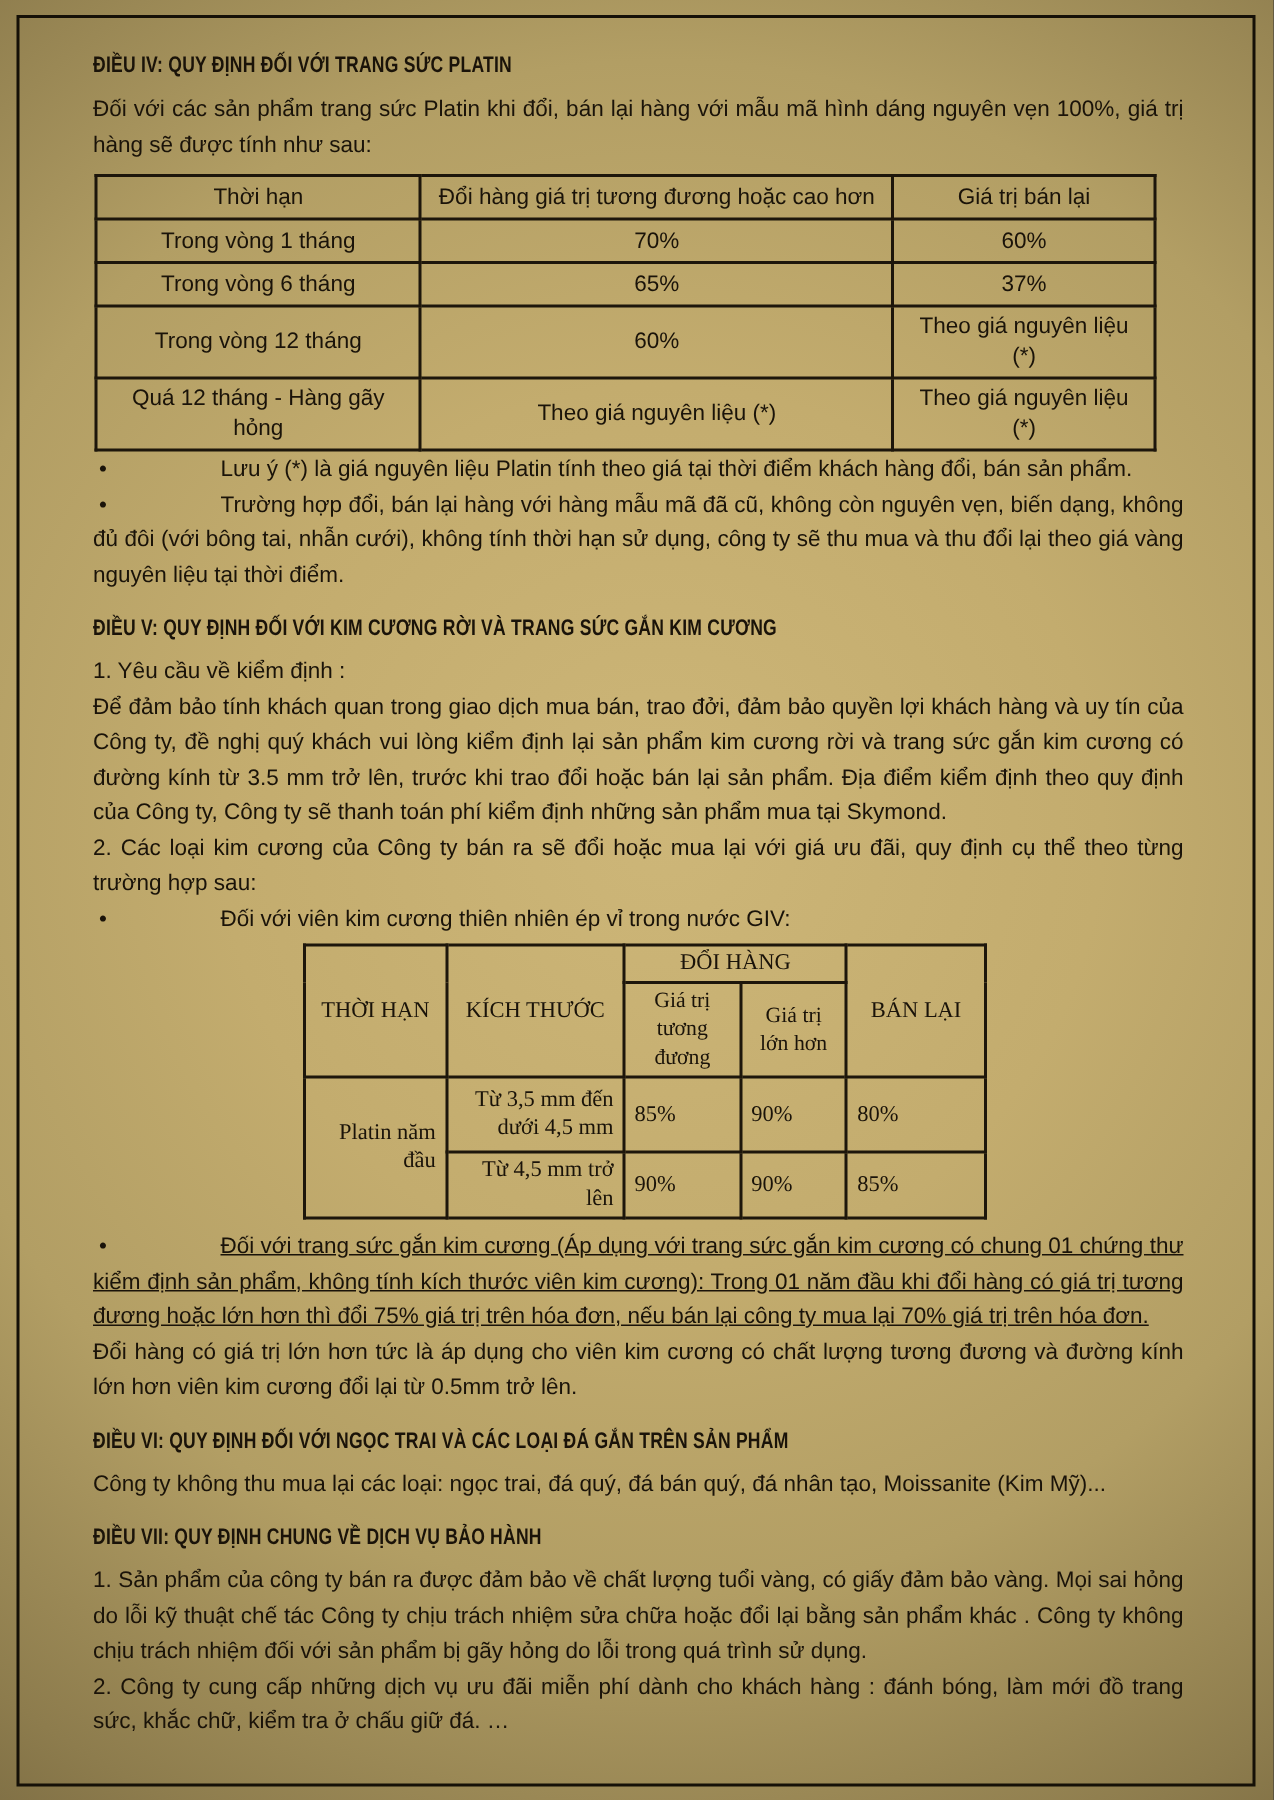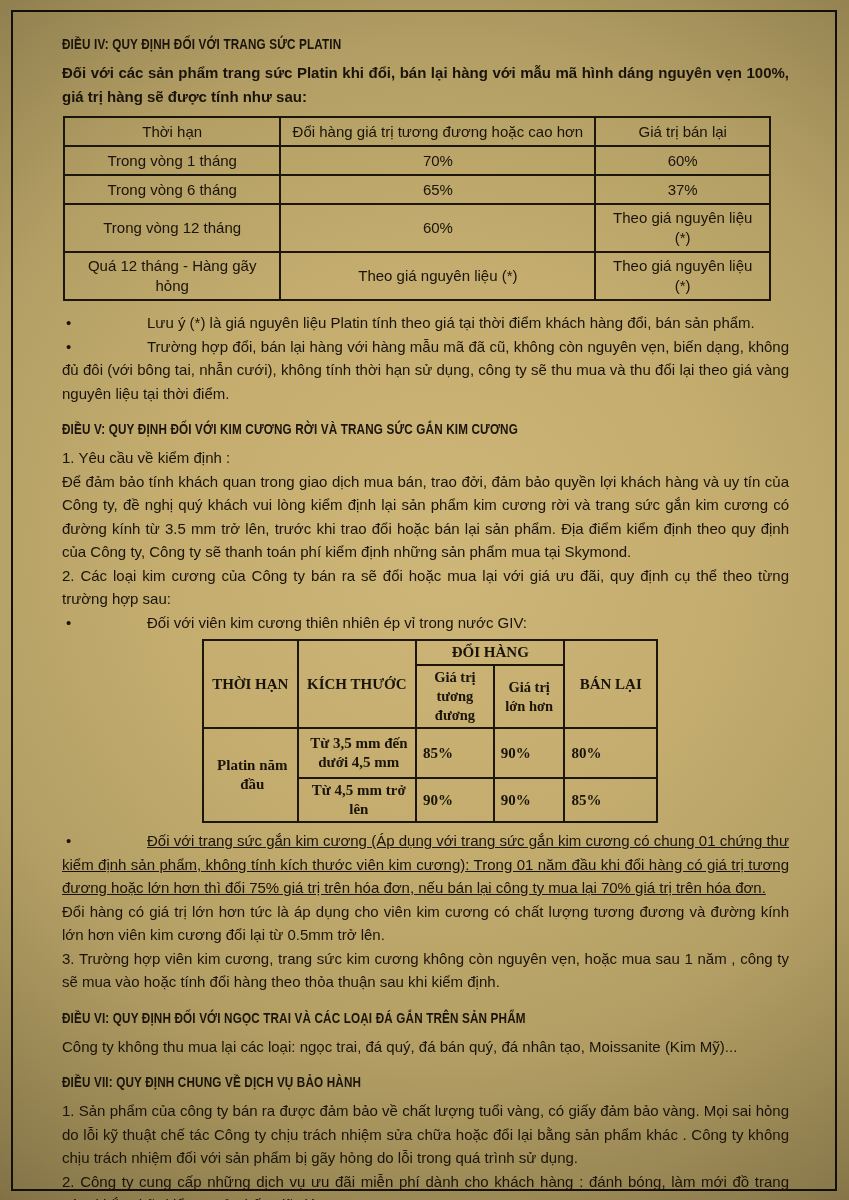--- a/index.html
+++ b/index.html
@@ -25,41 +25,41 @@
     border:2px solid var(--frame);pointer-events:none;
   }
   .content{position:absolute;left:62px;top:20px;width:727px;}
   h1{
     font-size:15px;line-height:29px;font-weight:bold;
     margin:9px 0 3px;white-space:nowrap;
   }
   h1 .hx{display:inline-block;transform:scaleX(0.78);transform-origin:0 60%;white-space:nowrap;letter-spacing:0.2px;}
   p{font-size:15px;line-height:23.5px;margin:0;}
   .just{text-align:justify;}
-  .mt2{margin-top:2px;font-weight:bold;} .mt6{margin-top:6px;text-decoration:underline;} .mt10{margin-top:10px;}
+  .mt2{margin-top:2px;} .mt6{margin-top:6px;text-decoration:underline;} .mt10{}
   .bullet-row .marker{display:inline-block;width:85px;padding-left:4px;}
   
   table{border-collapse:collapse;}
   .t1{width:708px;margin:8px 0 0 1px;font-size:15px;}
   .t1 th,.t1 td{
     border:2px solid #1d160b;font-weight:normal;text-align:center;
     padding:3px 8px;height:29px;line-height:20px;
   }
   .t1 col.c1{width:217px;} .t1 col.c2{width:316px;} .t1 col.c3{width:175px;}
   
   .t2{width:456px;margin:5px 0 2px 140px;font-family:"Liberation Serif",serif;font-size:15px;}
-  .t2 th,.t2 td{border:2px solid #1d160b;font-weight:bold;padding:2px 6px;line-height:19px;}
+  .t2 th,.t2 td{border:2px solid #1d160b;font-weight:normal;padding:2px 6px;line-height:19px;}
   .t2 th{text-align:center;}
   .t2 col.c1{width:95px;} .t2 col.c2{width:119px;} .t2 col.c3{width:78px;}
   .t2 col.c4{width:71px;} .t2 col.c5{width:93px;}
   .t2 .hdr-exch{height:23px;}
   .t2 .sub{height:40px;font-size:14.5px;}
   .t2 .r1 td{height:50px;}
   .t2 .r2 td{height:44px;}
-  .t2 td.lbl,.t2 td.size{text-align:center;padding-left:10px;}
+  .t2 td.lbl,.t2 td.size{text-align:right;padding-left:10px;}
   .t2 td.pct{text-align:left;}
 </style>
 </head>
 <body>
 
 <div class="page">
   <div class="frame"></div>
   <div class="content">
 
     <h1><span class="hx">ĐIỀU IV: QUY ĐỊNH ĐỐI VỚI TRANG SỨC PLATIN</span></h1>
@@ -141,21 +141,20 @@
           <td class="size">Từ 4,5 mm trở lên</td>
           <td class="pct">90%</td>
           <td class="pct">90%</td>
           <td class="pct">85%</td>
         </tr>
       </tbody>
     </table>
 
     <p class="bullet-row just mt6"><span class="marker">•</span><span>Đối với trang sức gắn kim cương (Áp dụng với trang sức gắn kim cương có chung 01 chứng thư kiểm định sản phẩm, không tính kích thước viên kim cương): Trong 01 năm đầu khi đổi hàng có giá trị tương đương hoặc lớn hơn thì đổi 75% giá trị trên hóa đơn, nếu bán lại công ty mua lại 70% giá trị trên hóa đơn.</span></p>
     <p class="just">Đổi hàng có giá trị lớn hơn tức là áp dụng cho viên kim cương có chất lượng tương đương và đường kính lớn hơn viên kim cương đổi lại từ 0.5mm trở lên.</p>
-    <p class="just">3. Trường hợp viên kim cương, trang sức kim cương không còn nguyên vẹn, hoặc mua sau 1 năm , công ty sẽ mua vào hoặc tính đổi hàng theo thỏa thuận sau khi kiểm định.</p>
 
     <h1><span class="hx">ĐIỀU VI: QUY ĐỊNH ĐỐI VỚI NGỌC TRAI VÀ CÁC LOẠI ĐÁ GẮN TRÊN SẢN PHẨM</span></h1>
     <p>Công ty không thu mua lại các loại: ngọc trai, đá quý, đá bán quý, đá nhân tạo, Moissanite (Kim Mỹ)...</p>
 
     <h1><span class="hx">ĐIỀU VII: QUY ĐỊNH CHUNG VỀ DỊCH VỤ BẢO HÀNH</span></h1>
     <p class="just">1. Sản phẩm của công ty bán ra được đảm bảo về chất lượng tuổi vàng, có giấy đảm bảo vàng. Mọi sai hỏng do lỗi kỹ thuật chế tác Công ty chịu trách nhiệm sửa chữa hoặc đổi lại bằng sản phẩm khác . Công ty không chịu trách nhiệm đối với sản phẩm bị gãy hỏng do lỗi trong quá trình sử dụng.</p>
     <p class="just">2. Công ty cung cấp những dịch vụ ưu đãi miễn  phí dành cho khách hàng : đánh bóng, làm mới đồ trang sức, khắc chữ, kiểm tra ở chấu giữ đá. …</p>
 
   </div>
 </div>

